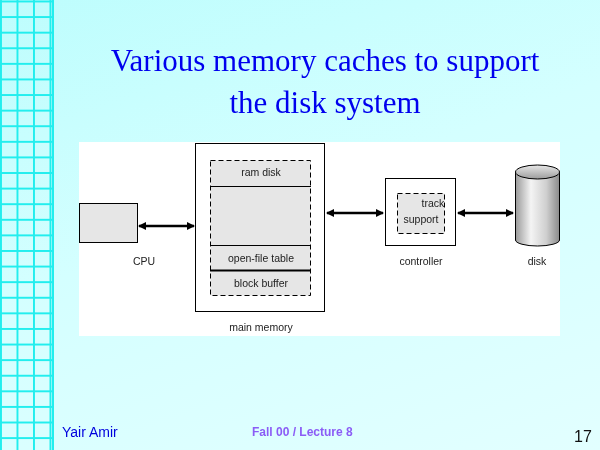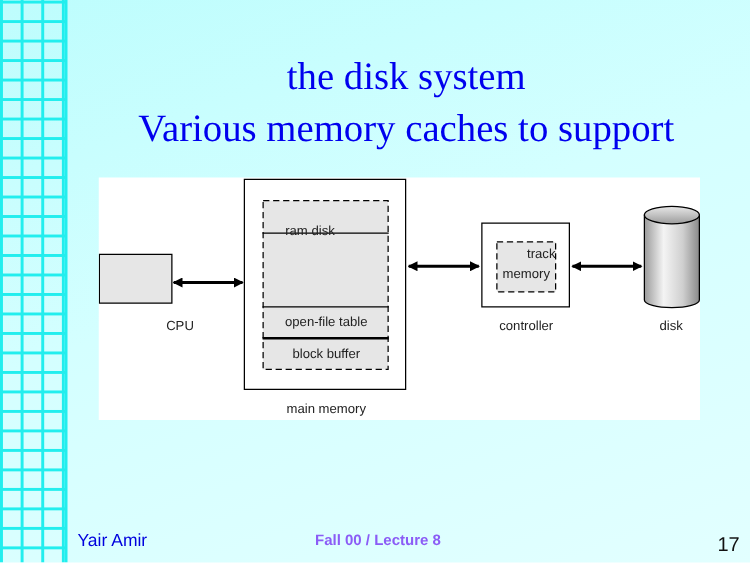--- a/index.html
+++ b/index.html
@@ -40,22 +40,22 @@
     .footer-right {
       position: absolute; left: 574px; top: 428px; font-size: 16px; color: #111;
     }
   </style>
 </head>
 <body>
 
 <div class="grid"></div>
 
 <div class="title">
+  <div>Various memory caches to support</div>
   <div>the disk system</div>
-  <div>Various memory caches to support</div>
 </div>
 
 <div class="diagram">
   <svg width="481" height="194" viewBox="0 0 481 194">
     <defs>
       <marker id="ah" markerWidth="8" markerHeight="8" refX="7" refY="4" orient="auto-start-reverse" markerUnits="userSpaceOnUse">
         <path d="M0,0 L8,4 L0,8 Z" fill="#000"></path>
       </marker>
       <linearGradient id="cyl" x1="0" x2="1" y1="0" y2="0">
         <stop offset="0" stop-color="#9a9a9a"></stop>
@@ -86,25 +86,25 @@
 
     <line x1="379" y1="71" x2="434" y2="71" stroke="#000" stroke-width="2.5" marker-start="url(#ah)" marker-end="url(#ah)"></line>
 
     <g>
       <path d="M436.5,30 L436.5,98 A22,6 0 0 0 480.5,98 L480.5,30 Z" fill="url(#cyl)" stroke="#000" stroke-width="1"></path>
       <ellipse cx="458.5" cy="30" rx="22" ry="7" fill="url(#cyltop)" stroke="#000" stroke-width="1"></ellipse>
     </g>
   </svg>
 
   <div class="dlabel" style="left:27px; top:113px;margin-left:38px;">CPU</div>
-  <div class="dlabel" style="left:169px; top:24px;margin-top:13px;">ram disk</div>
+  <div class="dlabel" style="left:182px; top:24px;">ram disk</div>
   <div class="dlabel" style="left:182px; top:110px;">open-file table</div>
   <div class="dlabel" style="left:182px; top:135px;">block buffer</div>
   <div class="dlabel" style="left:182px; top:179px;">main memory</div>
   <div class="dlabel" style="left:342px; top:55px;padding-left:24px;">track</div>
-  <div class="dlabel" style="left:342px; top:71px;">memory</div>
+  <div class="dlabel" style="left:342px; top:71px;">support</div>
   <div class="dlabel" style="left:342px; top:113px;">controller</div>
   <div class="dlabel" style="left:458px; top:113px;">disk</div>
 </div>
 
 <div class="footer-left">Yair Amir</div>
 <div class="footer-center">Fall 00 / Lecture 8</div>
 <div class="footer-right">17</div>
 
 </body></html>

